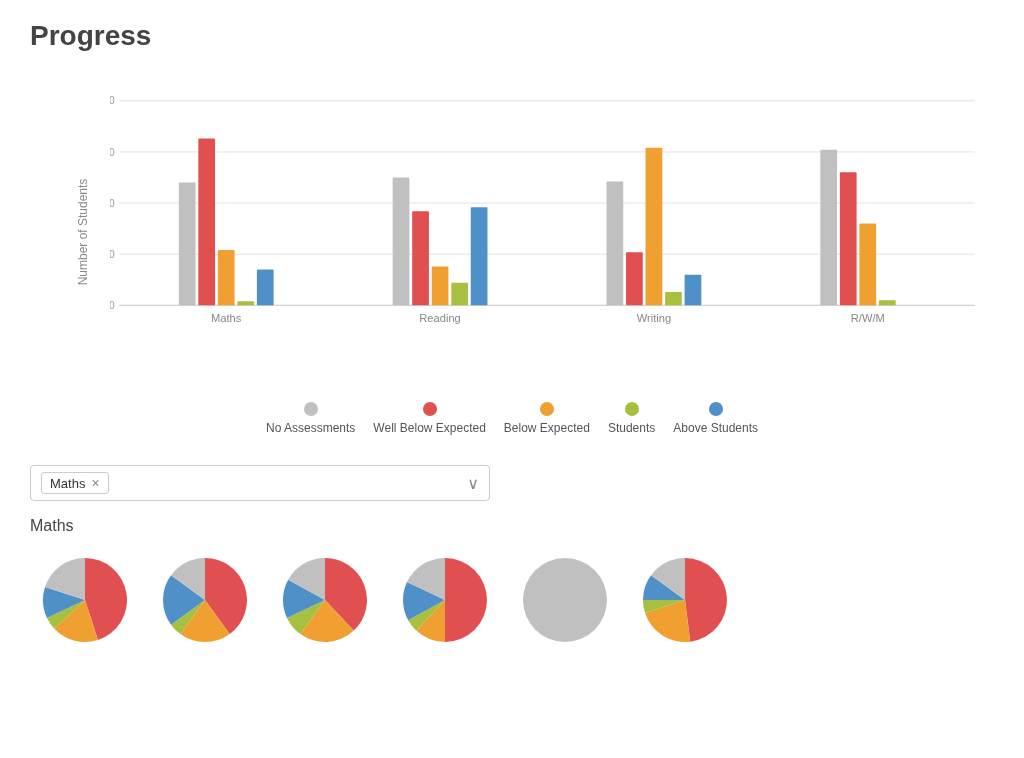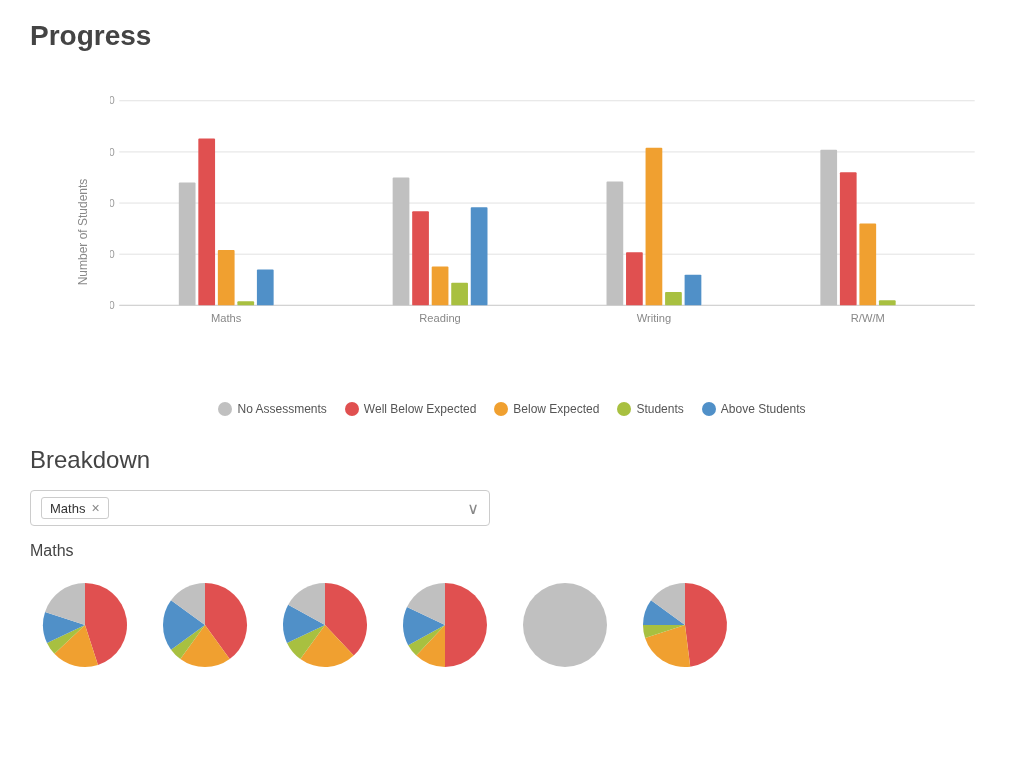--- a/index.html
+++ b/index.html
@@ -49,20 +49,21 @@
       justify-content: center;
       flex-wrap: wrap;
       margin: 8px 0 30px;
     }
     .legend-item {
       display: flex;
       align-items: center;
       gap: 5px;
       font-size: 12px;
       color: #555;
+      flex-direction: column;
     }
     .legend-dot {
       width: 14px;
       height: 14px;
       border-radius: 50%;
     }
     .breakdown-section {
       margin-top: 10px;
     }
     .filter-bar {
@@ -178,21 +179,20 @@
       <div class="legend-dot" style="background: rgb(168, 192, 64);"></div>
       <span>Students</span>
     </div>
     <div class="legend-item">
       <div class="legend-dot" style="background: rgb(80, 144, 200);"></div>
       <span>Above Students</span>
     </div>
   </div>
 
 <div class="breakdown-section">
-  <h2>Breakdown</h2>
 
   <div class="filter-bar">
     <div class="filter-tag">
       <span>Maths</span>
       <span class="filter-tag-x">×</span>
     </div>
     <span class="filter-chevron">∨</span>
   </div>
 
   <div class="section-subtitle">Maths</div>

